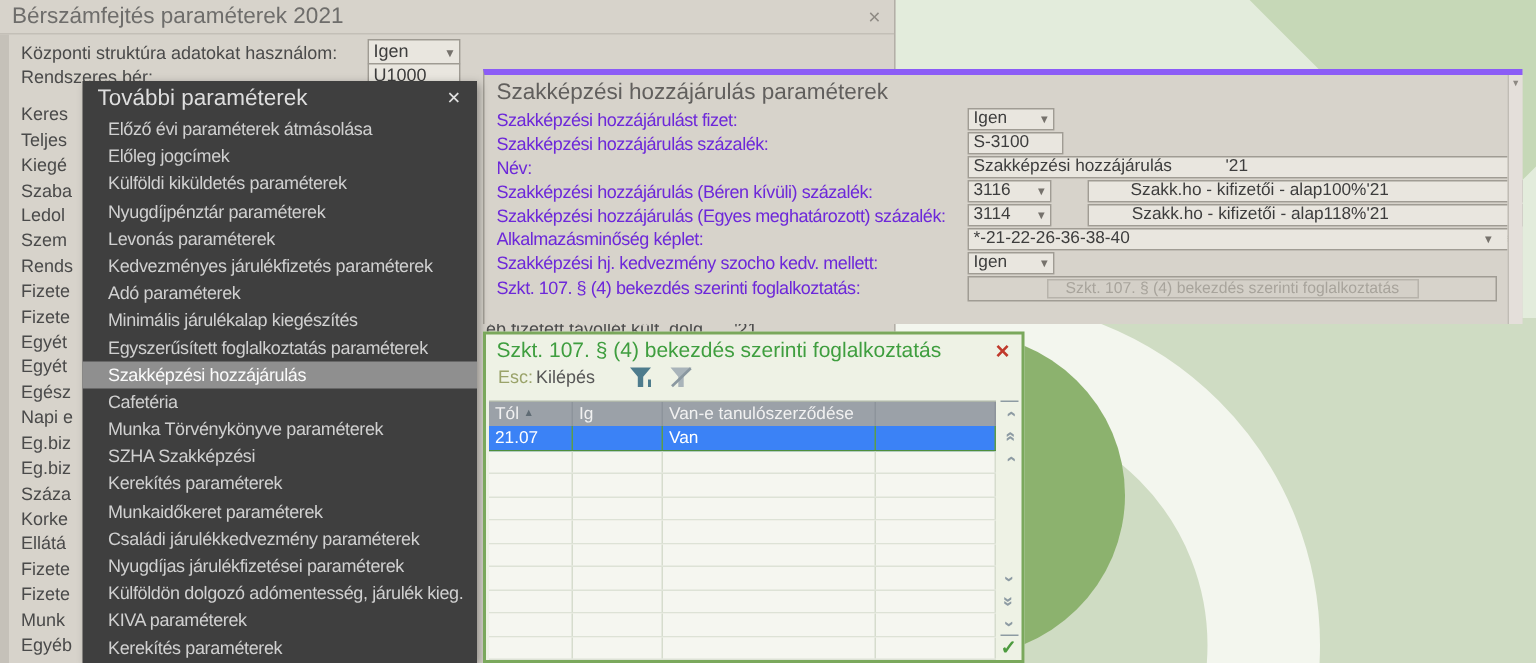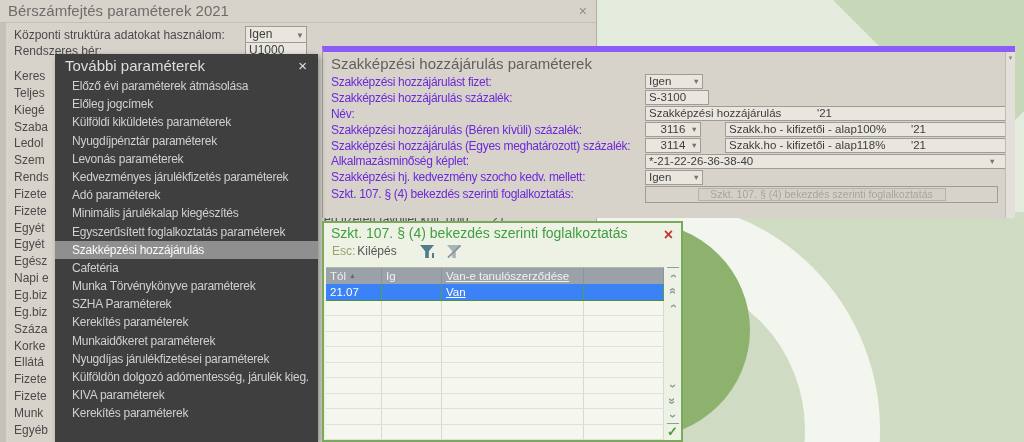--- a/index.html
+++ b/index.html
@@ -32,34 +32,34 @@
   
   .menu{position:absolute;left:55px;top:54px;width:263px;height:388px;background:#3f3f3f;
     z-index:20;box-shadow:2px 2px 6px rgba(0,0,0,.35);}
   .menu-title{height:23px;line-height:23px;padding-left:10px;font-size:15px;color:#dedede;}
   .menu-close{position:absolute;right:11px;top:3px;font-size:15px;color:#e2e2e2;cursor:default;}
   .menu-item{height:18.2px;line-height:18.2px;padding-left:17px;font-size:12px;
     letter-spacing:-0.25px;color:#d0d0d0;white-space:nowrap;overflow:hidden;cursor:default;}
   .menu-item.selected{background:#8f8f8f;color:#fbfbfb;}
   
   .panel{position:absolute;left:322px;top:46px;width:692px;height:166px;background:#d7d3cb;
-    border-left:1px solid #a6a29a;border-top:6px solid #8b5cf6;z-index:10;}
+    border-left:1px solid #a6a29a;border-top:4px solid #8b5cf6;z-index:10;}
   .p-title{padding:3px 0 2px 8px;font-size:15px;color:#615f5d;}
   .prow{display:flex;align-items:center;height:15.9px;padding-left:8px;}
   .plabel{flex:0 0 314px;font-size:12px;letter-spacing:-0.3px;color:#6d28d9;
     white-space:nowrap;overflow:hidden;}
   .box{position:relative;height:13px;background:#e9e6df;border:1px solid #a09c94;
     font-size:11.5px;color:#3d3d3d;line-height:13px;padding:0 3px;white-space:nowrap;}
   .box .arr{position:absolute;right:2px;top:0;font-size:7.5px;color:#76726c;}
   .dd-sm{width:50px;}
   .in-sm{width:56px;}
   .in-wide{width:360px;display:flex;}
   .in-wide .val{width:168px;overflow:hidden;}
-  .code-dd{width:50px;text-align:center;}
-  .big-dd{width:294px;margin-left:24px;display:flex;}
+  .code-dd{width:50px;}
+  .big-dd{width:294px;margin-left:24px;display:flex;text-align:right;}
   .big-dd .val{width:182px;overflow:hidden;}
   .formula{width:360px;}
   .formula .icn2{position:absolute;right:2px;top:0;font-size:9px;color:#76726c;}
   .formula .arr{right:16px;}
   .btn-well{width:352px;height:15px;border:1px solid #a09c94;background:#d7d3cb;
     display:flex;align-items:center;justify-content:center;}
   .ghost-btn{width:246px;height:11px;border:1px solid #b7b3ab;font-size:10.5px;color:#a8a49c;
     text-align:center;line-height:11px;white-space:nowrap;overflow:hidden;background:#d4d0c8;}
   .well-check{margin-left:6px;color:#b9c4ad;font-size:13px;font-weight:bold;}
   .panel-scroll{position:absolute;right:0;top:0;bottom:0;width:9px;background:#e4dfda;
@@ -80,21 +80,21 @@
   .dlg-table{flex:1;display:flex;flex-direction:column;margin-left:2px;border-top:1px solid #b0b7ab;min-width:0;}
   .trow{display:flex;}
   .thead{height:16px;background:#9ba1a8;color:#f1f1f1;font-size:11.5px;line-height:16px;}
   .thead .tcell{border-right:1px solid #8d949b;}
   .tdata{height:16px;background:#3b82f6;color:#ffffff;font-size:11.5px;line-height:16px;
     border-bottom:1px solid #4f8f3d;}
   .tdata .tcell{border-right:1px solid #5c9c49;}
   .empty{flex:1;background:#f5f6f0;border-bottom:1px solid #dde2d6;}
   .empty .tcell{border-right:1px solid #d6dccd;}
   .tcell{padding-left:4px;box-sizing:border-box;overflow:hidden;white-space:nowrap;}
-  .c0{width:56px;}.c1{width:60px;}.c2{width:142px;text-decoration:underline;}.c3{flex:1;}
+  .c0{width:56px;}.c1{width:60px;}.c2{width:142px;}.c3{flex:1;}
   .sort{font-size:7px;vertical-align:2px;margin-left:3px;color:#5f6b74;}
   .scrollcol{width:17px;display:flex;flex-direction:column;align-items:center;padding-bottom:1px;}
   .sbtn{height:15px;display:flex;align-items:center;justify-content:center;width:12px;cursor:default;}
   .sspace{flex:1;}
   .g{display:inline-block;font-size:12px;color:#8d9ba3;font-weight:bold;line-height:10px;}
   .up{transform:rotate(-90deg);}
   .down{transform:rotate(90deg);}
   .cap-top{border-top:1px solid #8d9ba3;}
   .cap-bottom{border-bottom:1px solid #8d9ba3;}
   .gcheck{color:#4d9b3f;font-size:13px;font-weight:bold;}
@@ -161,23 +161,24 @@
       <div class="menu-item">Külföldi kiküldetés paraméterek</div>
       <div class="menu-item">Nyugdíjpénztár paraméterek</div>
       <div class="menu-item">Levonás paraméterek</div>
       <div class="menu-item">Kedvezményes járulékfizetés paraméterek</div>
       <div class="menu-item">Adó paraméterek</div>
       <div class="menu-item">Minimális járulékalap kiegészítés</div>
       <div class="menu-item">Egyszerűsített foglalkoztatás paraméterek</div>
       <div class="menu-item selected">Szakképzési hozzájárulás</div>
       <div class="menu-item">Cafetéria</div>
       <div class="menu-item">Munka Törvénykönyve paraméterek</div>
-      <div class="menu-item">SZHA Paraméterek</div>
+      <div class="menu-item">SZHA Szakképzési</div>
       <div class="menu-item">Kerekítés paraméterek</div>
       <div class="menu-item">Munkaidőkeret paraméterek</div>
+      <div class="menu-item">Családi járulékkedvezmény paraméterek</div>
       <div class="menu-item">Nyugdíjas járulékfizetései paraméterek</div>
       <div class="menu-item">Külföldön dolgozó adómentesség, járulék kieg.</div>
       <div class="menu-item">KIVA paraméterek</div>
       <div class="menu-item">Kerekítés paraméterek</div>
     </div>
 </div>
 
 <div class="panel">
   <div class="p-title">Szakképzési hozzájárulás paraméterek</div>
 

